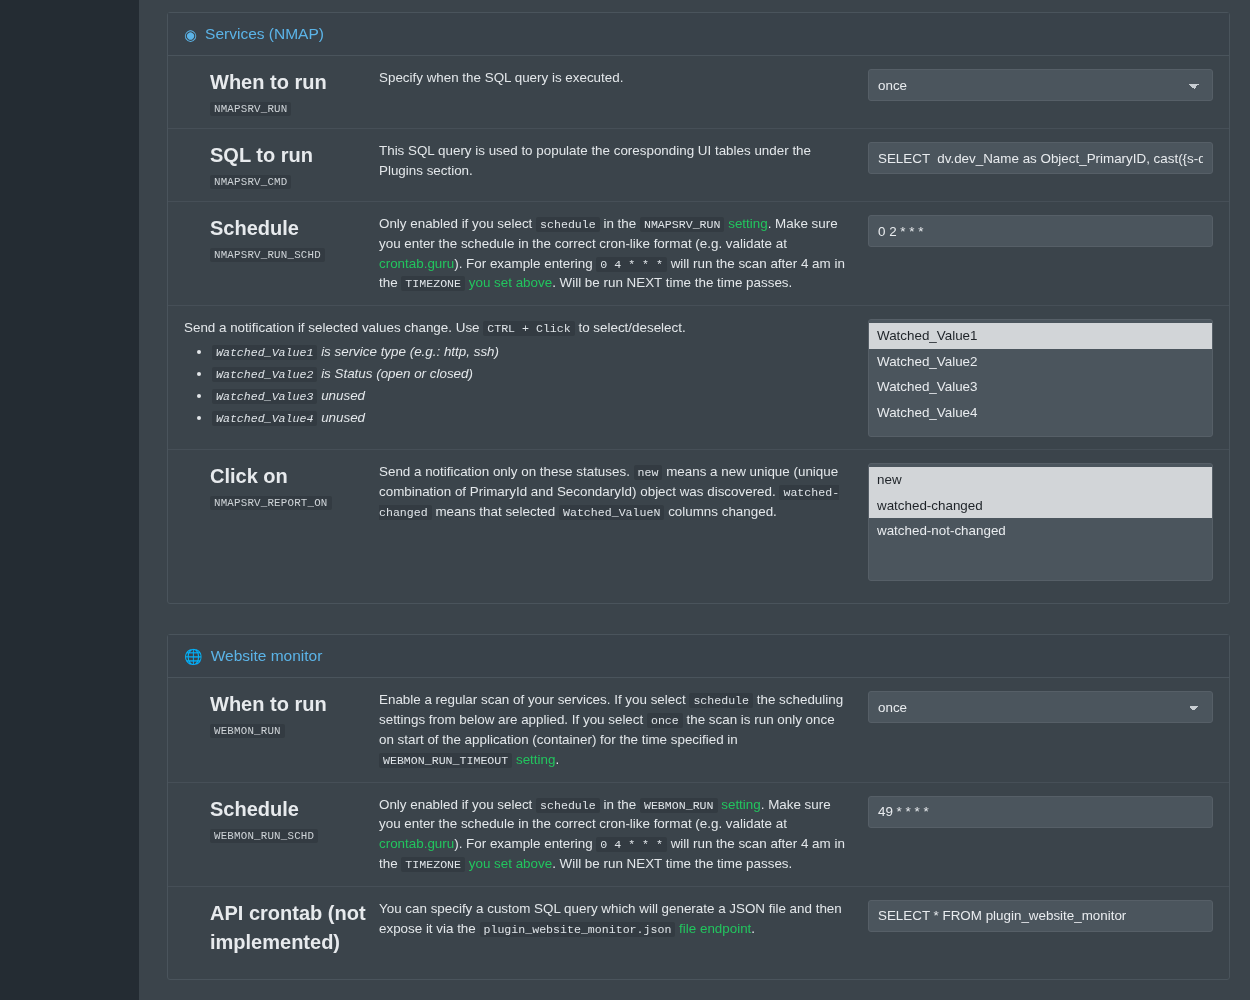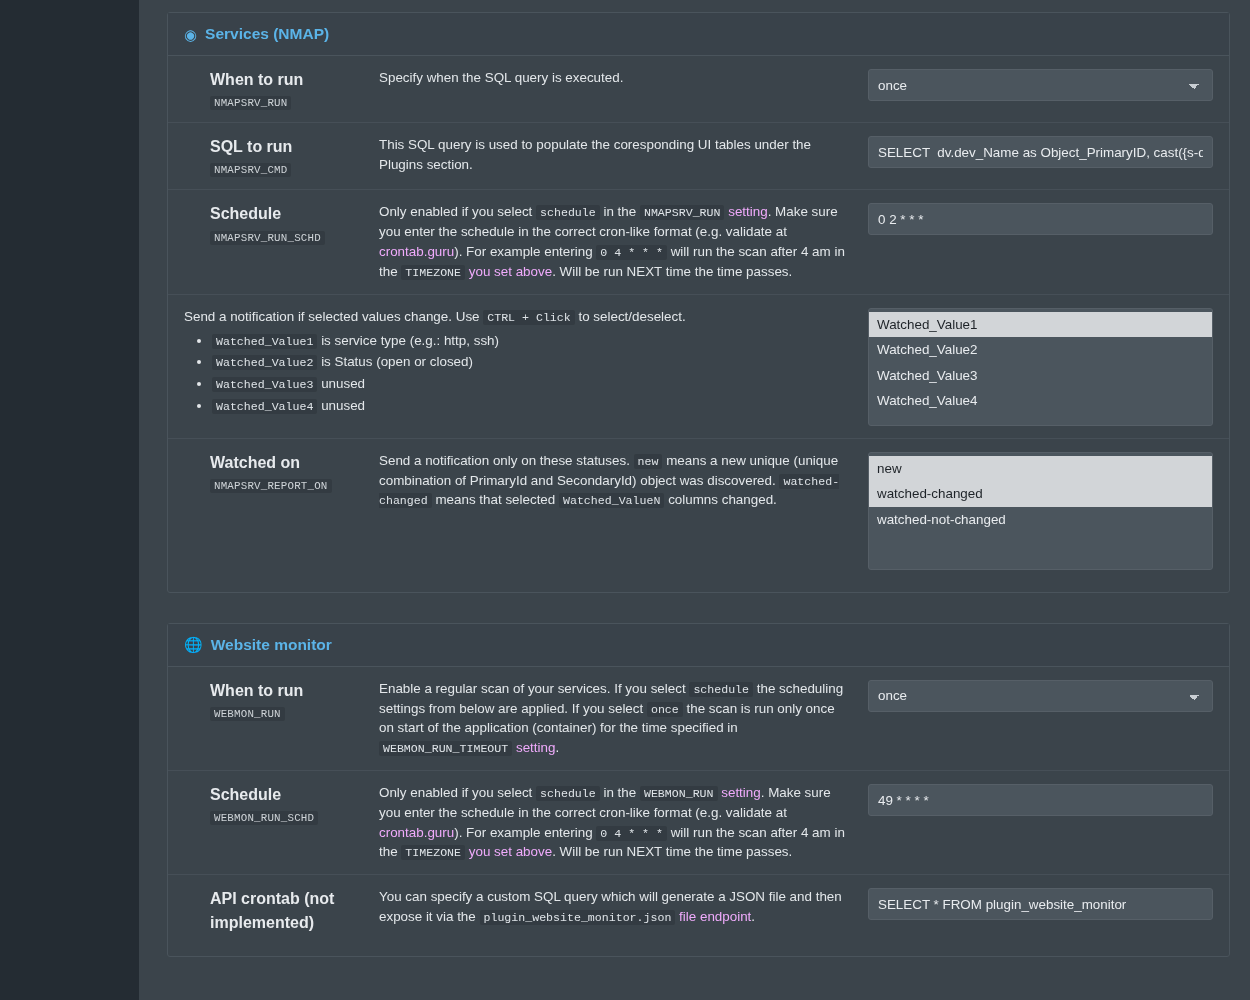--- a/index.html
+++ b/index.html
@@ -46,21 +46,21 @@
     background: #39424a;
   }
   .card-header .hdr-icon {
     color: #5bb4e8;
     font-size: 15px;
     line-height: 1;
   }
   .card-header .hdr-title {
     color: #5bb4e8;
     font-size: 15.5px;
-    font-weight: 700;
+    font-weight: 400;
   }
 
   .card-body { padding: 0 0 10px 0; }
 
   .row {
     display: flex;
     align-items: flex-start;
     border-bottom: 1px solid #464f57;
     padding: 12px 16px 12px 14px;
     min-height: 40px;
@@ -69,21 +69,21 @@
 
   .col-label {
     width: 195px;
     flex: 0 0 195px;
     padding-right: 10px;
     padding-left: 28px;
   }
   .col-label .lbl {
     color: #e7eaed;
     font-weight: bold;
-    font-size: 16px;
+    font-size: 20px;
     line-height: 1.45;
     display: block;
   }
   .col-label .code-key {
     display: inline-block;
     margin-top: 5px;
     font-family: "Liberation Mono", monospace;
     font-size: 10.8px;
     color: #cfd4d8;
     background: #333b42;
@@ -101,24 +101,25 @@
     padding-left: 2px;
   }
   .col-desc code {
     font-family: "Liberation Mono", monospace;
     font-size: 11.6px;
     background: #333b42;
     color: #dfe4e8;
     padding: 1px 4px;
     border-radius: 2px;
   }
-  .col-desc a { color: #f0abfc; text-decoration: none; }
+  .col-desc a { color: #22c55e; text-decoration: none; }
   .col-desc ul {
     margin: 4px 0 0 0;
     padding-left: 28px;
+    font-style: italic;
   }
   .col-desc li { margin: 2px 0; list-style: disc; }
 
   .col-ctrl {
     flex: 0 0 345px;
     width: 345px;
     padding-top: 1px;
   }
 
   select.ctrl, input.ctrl {
@@ -203,21 +204,21 @@
             <div class="col-ctrl">
               <div class="multi h1">
                 <div class="opt sel">Watched_Value1</div>
                 <div class="opt">Watched_Value2</div>
                 <div class="opt">Watched_Value3</div>
                 <div class="opt">Watched_Value4</div>
               </div>
             </div>
           </div>
           <div class="row">
-            <div class="col-label"><span class="lbl">Watched on</span><span class="code-key">NMAPSRV_REPORT_ON</span></div>
+            <div class="col-label"><span class="lbl">Click on</span><span class="code-key">NMAPSRV_REPORT_ON</span></div>
             <div class="col-desc">Send a notification only on these statuses. <code>new</code> means a new unique (unique combination of PrimaryId and SecondaryId) object was discovered. <code>watched-changed</code> means that selected <code>Watched_ValueN</code> columns changed.</div>
             <div class="col-ctrl">
               <div class="multi h1">
                 <div class="opt sel">new</div>
                 <div class="opt sel">watched-changed</div>
                 <div class="opt">watched-not-changed</div>
               </div>
             </div>
           </div>
         </div>

